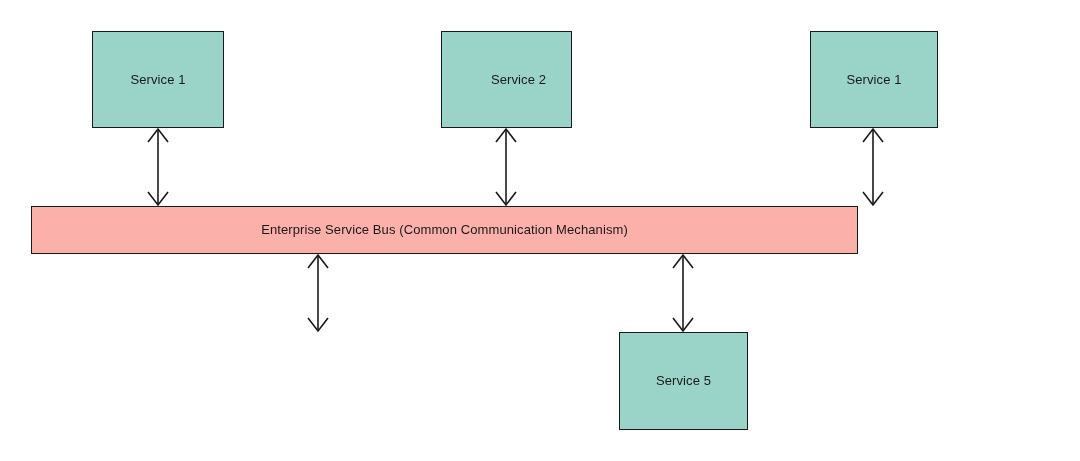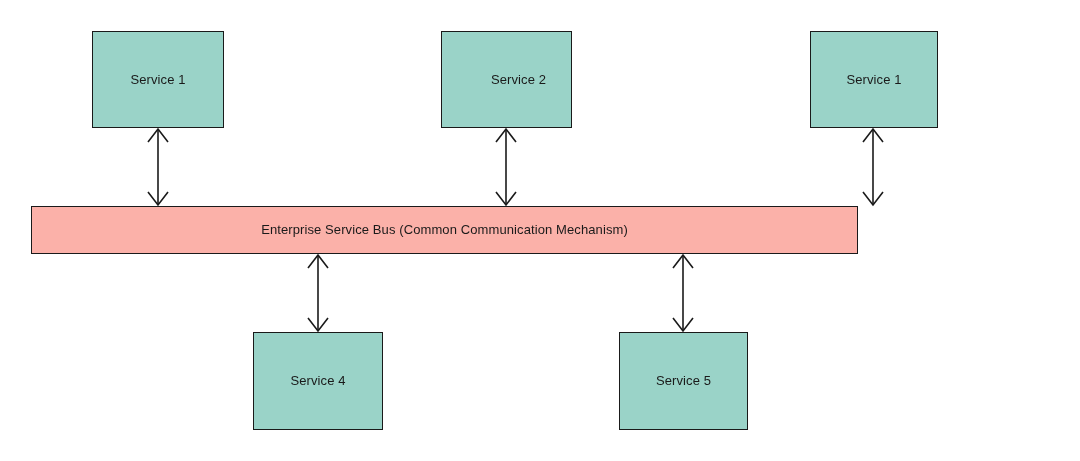--- a/index.html
+++ b/index.html
@@ -86,23 +86,20 @@
   </div>
 
   <div class="node" id="node-service-2" style="left: 441px; top: 31px; width: 131px; height: 97px; background: rgb(154, 211, 200); border-color: rgb(26, 26, 26); color: rgb(26, 26, 26); padding-left: 24px;">
     <span class="node-label">Service 2</span>
   </div>
 
   <div class="node" id="node-service-3" style="left: 810px; top: 31px; width: 128px; height: 97px; background: rgb(154, 211, 200); border-color: rgb(26, 26, 26); color: rgb(26, 26, 26);">
     <span class="node-label">Service 1</span>
   </div>
 
-  <div class="node" id="node-service-4" style="left: 253px; top: 332px; width: 130px; height: 98px; background: rgb(154, 211, 200); border-color: rgb(26, 26, 26); color: rgb(26, 26, 26);">
-    <span class="node-label">Service 4</span>
-  </div>
 
   <div class="node" id="node-service-5" style="left: 619px; top: 332px; width: 129px; height: 98px; background: rgb(154, 211, 200); border-color: rgb(26, 26, 26); color: rgb(26, 26, 26);">
     <span class="node-label">Service 5</span>
   </div>
 
   <div class="node" id="node-bus" style="left: 31px; top: 206px; width: 827px; height: 48px; background: rgb(251, 177, 169); border-color: rgb(26, 26, 26); color: rgb(26, 26, 26);">
     <span class="node-label">Enterprise Service Bus (Common Communication Mechanism)</span>
   </div>
 
 </div>

